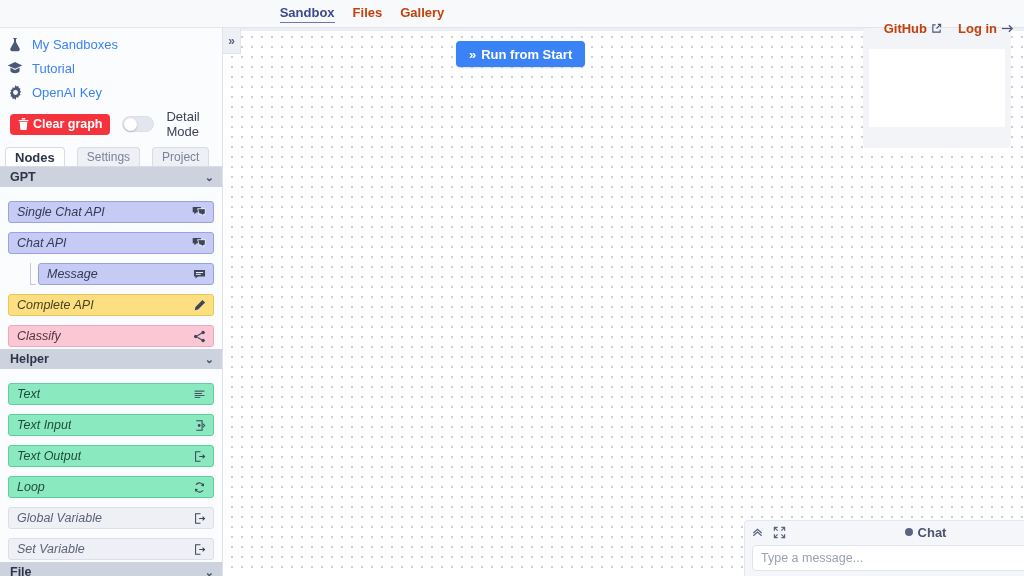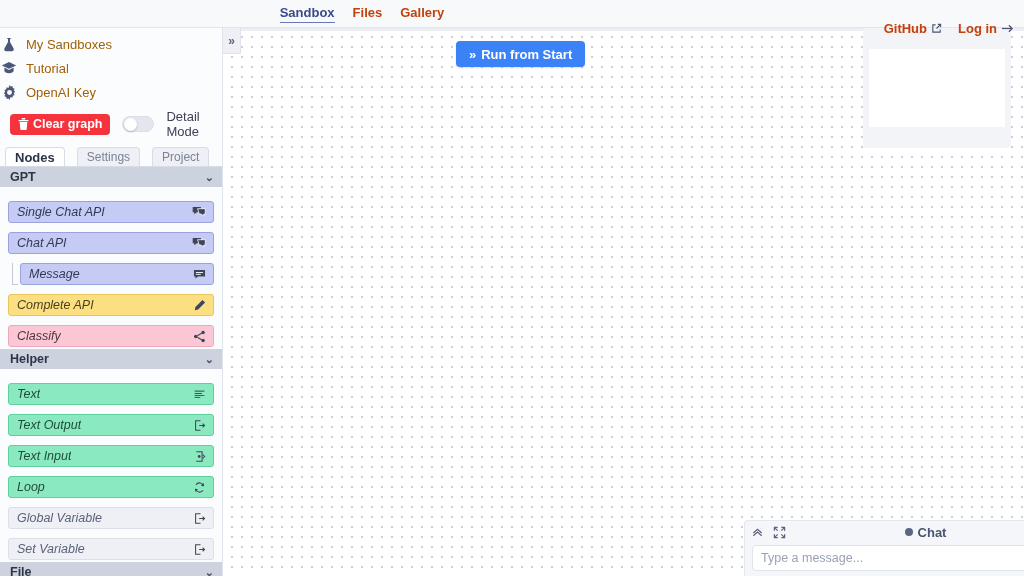--- a/index.html
+++ b/index.html
@@ -124,22 +124,22 @@
   .sidebar {
     position: absolute; top: 28px; left: 0; width: 223px; height: 548px;
     background: #fbfcfd;
     border-right: 1px solid #dfe3ec;
     z-index: 35;
     overflow: hidden;
   }
   .menu { padding: 4px 0 0 0; }
   .menu-item {
     display: flex; align-items: center; gap: 9px;
-    height: 24px; padding-left: 1px;
-    font-size: 13px; color: #a16207;
+    height: 24px; padding-left: 7px;
+    font-size: 13px; color: #3b82f6;
     cursor: pointer;
   }
   .menu-item .mi-icon { width: 16px; display: flex; justify-content: center; color: #4c5878; }
 
   .ctrl-row {
     display: flex; align-items: center; gap: 12px;
     padding: 5px 0 7px 10px;
   }
   .clear-btn {
     background: #f4333d; color: #fff;
@@ -189,21 +189,21 @@
   .group-body { padding: 14px 8px 2px 8px; display: flex; flex-direction: column; gap: 9px; font-style: italic; }
 
   .node {
     display: flex; align-items: center; justify-content: space-between;
     height: 22px; padding: 0 7px 0 8px;
     border-radius: 3px; font-size: 12.5px;
     cursor: grab;
   }
   .node .n-label { white-space: nowrap; overflow: hidden; text-overflow: ellipsis; }
   .node .n-icon { display: flex; align-items: center; color: #3f465c; flex: none; }
-  .node.indent { margin-left: 12px; position: relative; }
+  .node.indent { margin-left: 30px; position: relative; }
   .node.indent::before {
     content: ""; position: absolute; left: -9px; top: -1px;
     width: 5px; height: 21px;
     border-left: 1.5px solid #c3c8d6; border-bottom: 1.5px solid #c3c8d6;
   }
 
   .n-gpt    { background: #c5cbf4; border: 1px solid #9aa3e0; color: #333a55; }
   .n-yellow { background: #fcdf81; border: 1px solid #e8c65c; color: #4a3f1f; }
   .n-pink   { background: #fbc7d4; border: 1px solid #efa7ba; color: #53333d; }
   .n-green  { background: #8ae9be; border: 1px solid #5fcf9d; color: #1f4c3a; }
@@ -413,36 +413,36 @@
             <span class="n-icon">
               <svg width="13" height="13" viewBox="0 0 16 16" fill="#3f465c">
                 <rect x="2" y="3.2" width="12" height="1.3"></rect>
                 <rect x="2" y="6.2" width="9" height="1.2"></rect>
                 <rect x="2" y="8.7" width="12" height="1.1"></rect>
                 <rect x="2" y="11" width="7" height="1.1"></rect>
               </svg>
             </span>
           </div>
           <div class="node n-green">
+            <span class="n-label">Text Input</span>
+            <span class="n-icon">
+              <svg width="13" height="13" viewBox="0 0 16 16">
+                <path d="M4 2.2h7.2v11.6H4" fill="none" stroke="#3f465c" stroke-width="1.3"></path>
+                <circle cx="7.6" cy="8" r="1.7" fill="#3f465c"></circle>
+                <path d="M12 5.6l2.4 2.4-2.4 2.4" fill="none" stroke="#3f465c" stroke-width="1.3"></path>
+              </svg>
+            </span>
+          </div>
+          <div class="node n-green">
             <span class="n-label">Text Output</span>
             <span class="n-icon">
               <svg width="13" height="13" viewBox="0 0 16 16">
                 <path d="M9.2 2.2H3.2v11.6h6" fill="none" stroke="#3f465c" stroke-width="1.3"></path>
                 <path d="M7.6 8h6.6" stroke="#3f465c" stroke-width="1.3"></path>
                 <path d="M11.8 5.8L14.2 8l-2.4 2.2" fill="none" stroke="#3f465c" stroke-width="1.3"></path>
-              </svg>
-            </span>
-          </div>
-          <div class="node n-green">
-            <span class="n-label">Text Input</span>
-            <span class="n-icon">
-              <svg width="13" height="13" viewBox="0 0 16 16">
-                <path d="M4 2.2h7.2v11.6H4" fill="none" stroke="#3f465c" stroke-width="1.3"></path>
-                <circle cx="7.6" cy="8" r="1.7" fill="#3f465c"></circle>
-                <path d="M12 5.6l2.4 2.4-2.4 2.4" fill="none" stroke="#3f465c" stroke-width="1.3"></path>
               </svg>
             </span>
           </div>
           <div class="node n-green">
             <span class="n-label">Loop</span>
             <span class="n-icon">
               <svg width="13" height="13" viewBox="0 0 16 16">
                 <path d="M13 6.4A5.2 5.2 0 0 0 3.6 4.6" fill="none" stroke="#3f465c" stroke-width="1.4"></path>
                 <path d="M3 9.6A5.2 5.2 0 0 0 12.4 11.4" fill="none" stroke="#3f465c" stroke-width="1.4"></path>
                 <path d="M13.6 2.6l-.4 3.8-3.6-.6z" fill="#3f465c"></path>

